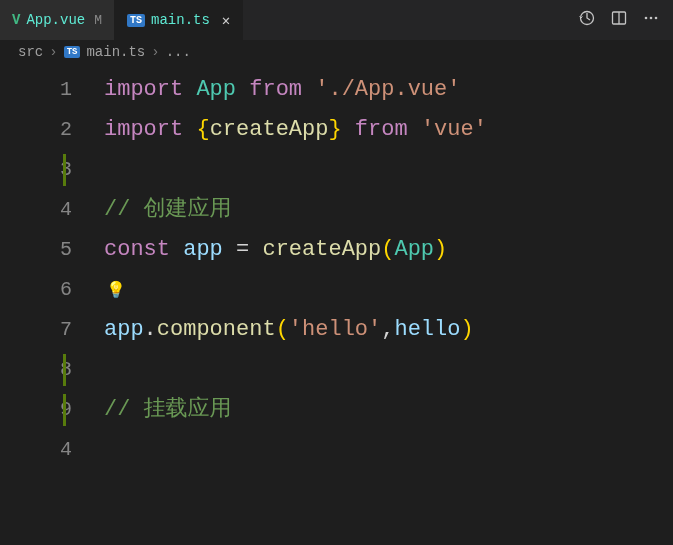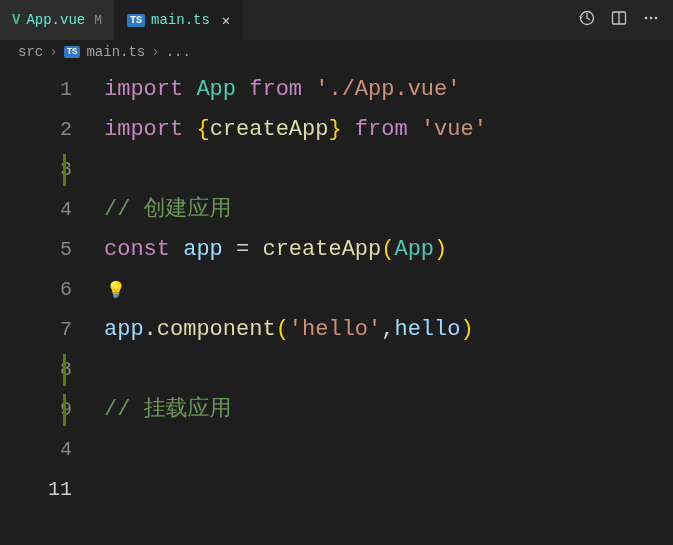--- a/index.html
+++ b/index.html
@@ -181,21 +181,20 @@
       <div class="line-num">1</div>
       <div class="line-num">2</div>
       <div class="line-num">3<div class="mod-bar"></div></div>
       <div class="line-num">4</div>
       <div class="line-num">5</div>
       <div class="line-num">6</div>
       <div class="line-num">7</div>
       <div class="line-num">8<div class="mod-bar"></div></div>
       <div class="line-num">9<div class="mod-bar"></div></div>
       <div class="line-num">4</div>
-      <div class="line-num current">11</div>
     </div>
   <div class="code" id="code">
       <div class="line"><span class="kw">import</span><span class="pun"> </span><span class="cls">App</span><span class="pun"> </span><span class="kw">from</span><span class="pun"> </span><span class="str">'./App.vue'</span></div>
       <div class="line"><span class="kw">import</span><span class="pun"> </span><span class="brk">{</span><span class="fn">createApp</span><span class="brk">}</span><span class="pun"> </span><span class="kw">from</span><span class="pun"> </span><span class="str">'vue'</span></div>
       <div class="line"></div>
       <div class="line"><span class="com">// 创建应用</span></div>
       <div class="line"><span class="kw">const</span><span class="pun"> </span><span class="var">app</span><span class="pun"> </span><span class="pun">=</span><span class="pun"> </span><span class="fn">createApp</span><span class="brk">(</span><span class="cls">App</span><span class="brk">)</span></div>
       <div class="line"><span class="bulb">💡</span></div>
       <div class="line"><span class="var">app</span><span class="pun">.</span><span class="fn">component</span><span class="brk">(</span><span class="str">'hello'</span><span class="pun">,</span><span class="var">hello</span><span class="brk">)</span></div>
       <div class="line"></div>

